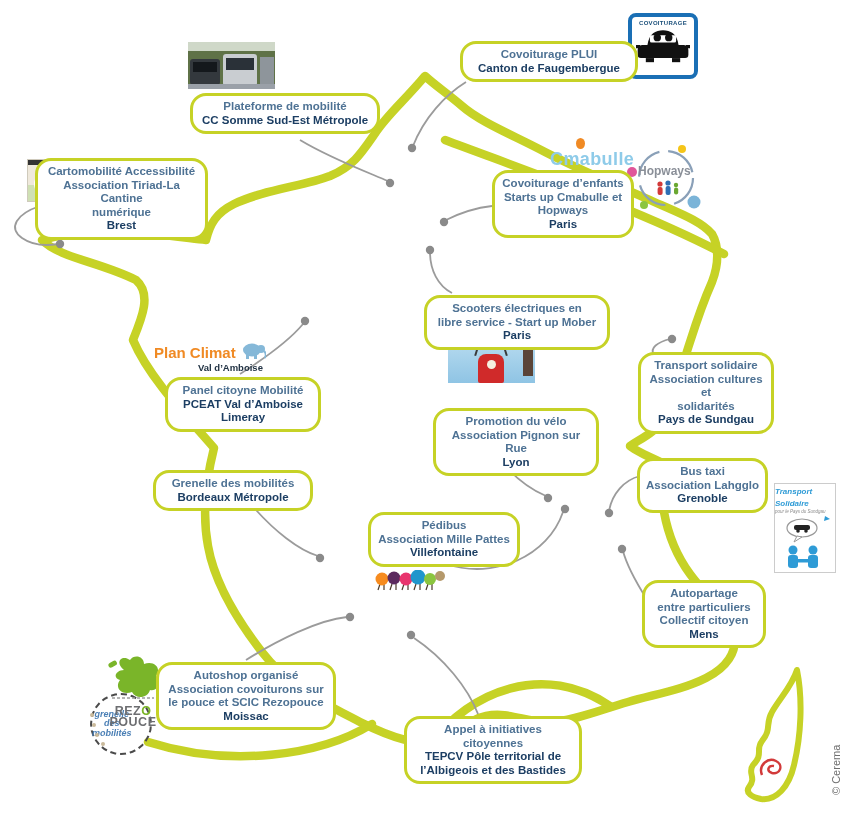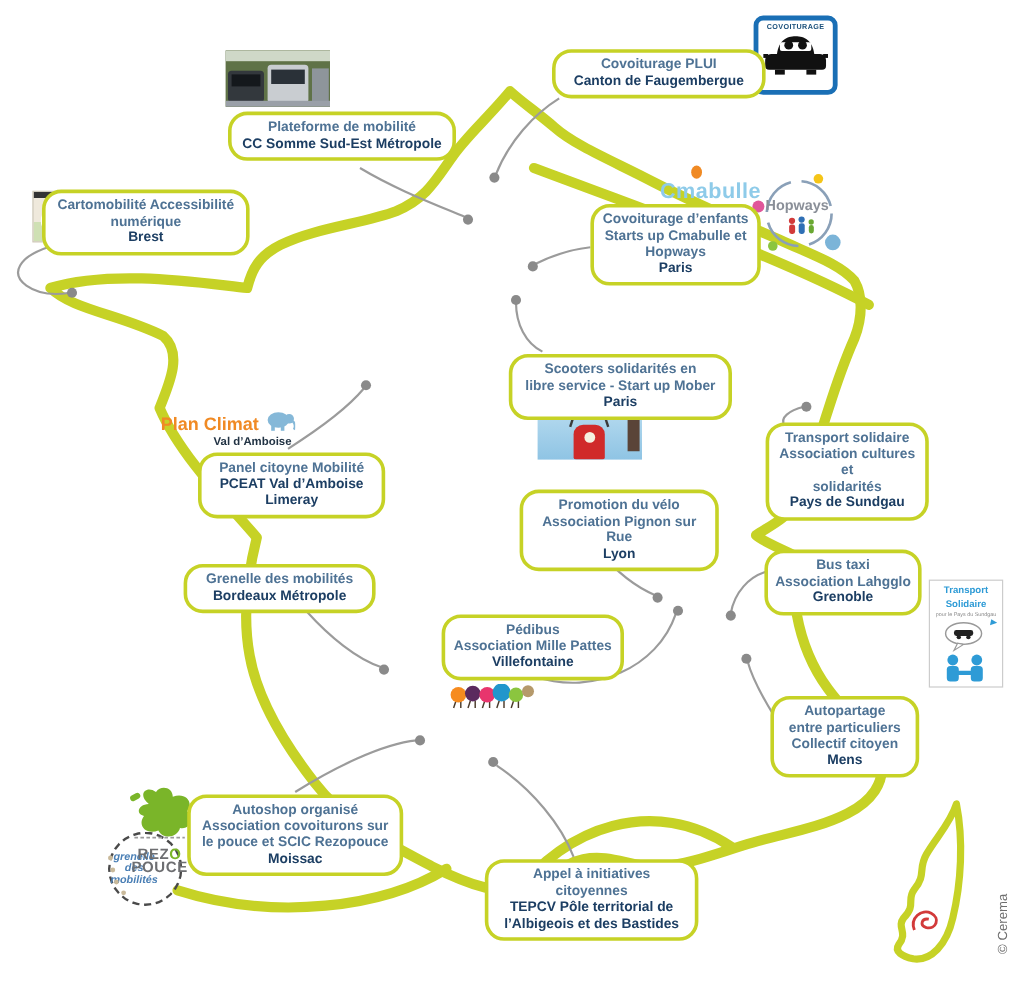--- a/index.html
+++ b/index.html
@@ -46,24 +46,24 @@
   .map-brest .badge{position:absolute;left:6px;top:12px;width:20px;height:20px;background:#2b78c0;border-radius:50%;border:2px solid #fff;}
   .map-brest .badge i{position:absolute;left:4px;top:5px;width:10px;height:7px;border:2px solid #fff;border-bottom:none;border-radius:8px 8px 0 0;}
   .map-brest .plus{position:absolute;right:4px;top:6px;width:14px;height:14px;background:#4a90d0;border-radius:50%;color:#fff;
                    font-size:11px;line-height:13px;text-align:center;font-weight:700;}
   
   .cmabulle{width:80px;text-align:center;}
   .cmabulle .dot{display:block;margin:0 auto 0 26px;width:9px;height:11px;background:#f08a24;border-radius:50%;}
   .cmabulle .t{font-size:18px;font-weight:700;color:#8ecbe9;letter-spacing:.4px;}
   .hopways{width:84px;height:72px;}
   .hopways .t{position:absolute;left:14px;top:22px;font-size:12px;font-weight:700;color:#8a8f98;}
-  .planclimat{width:115px;}
+  .planclimat{width:115px;margin-left:20px;}
   .planclimat .t1{font-size:15px;font-weight:800;color:#f08a24;}
   .planclimat .t2{display:block;margin-left:44px;font-size:9.5px;font-weight:700;color:#234;}
-  .ts-poster{width:60px;height:88px;background:#fff;border:1px solid #ccc;text-align:center;position:relative;}
+  .ts-poster{width:60px;height:88px;background:#fff;border:1px solid #ccc;position:relative;font-style:italic;}
   .ts-poster .t1{display:block;font-size:8px;font-weight:800;color:#2e9bd6;line-height:9px;margin-top:3px;}
   .ts-poster .sub{display:block;font-size:4.5px;color:#8a8a8a;margin-top:1px;}
   .pignon{width:80px;height:54px;position:relative;}
   .pignon .t{position:absolute;left:2px;top:36px;font-size:10.5px;font-weight:700;color:#cc2626;letter-spacing:.3px;}
   .pignon .tt{position:absolute;left:8px;top:49px;width:62px;height:2px;background:#cc2626;opacity:.55;}
   .grenelle-logo{width:58px;height:58px;border:2px dashed #4a4a4a;border-radius:50%;position:relative;
                  display:flex;align-items:center;text-align:center;}
   .grenelle-logo .in{font-style:italic;font-size:9px;line-height:9.5px;color:#4a7fb5;font-weight:700;}
   .grenelle-logo .bd{position:absolute;width:4px;height:4px;background:#c9b99a;border-radius:50%;}
   .bustaxi{width:78px;height:44px;position:relative;}
@@ -295,33 +295,34 @@
     <div class="ln city">Canton de Faugembergue</div>
   </div>
 
   <div class="callout" style="left:190px;top:93px;width:174px;">
     <div class="ln">Plateforme de mobilité</div>
     <div class="ln city">CC Somme Sud-Est Métropole</div>
   </div>
 
   <div class="callout" style="left:35px;top:158px;width:157px;">
     <div class="ln">Cartomobilité Accessibilité</div>
+    <div class="ln">Association Tiriad-La Cantine</div>
     <div class="ln">numérique</div>
     <div class="ln city">Brest</div>
   </div>
 
   <div class="callout" style="left:492px;top:170px;width:126px;">
     <div class="ln">Covoiturage d’enfants</div>
     <div class="ln">Starts up Cmabulle et</div>
     <div class="ln">Hopways</div>
     <div class="ln city">Paris</div>
   </div>
 
   <div class="callout" style="left:424px;top:295px;width:170px;">
-    <div class="ln">Scooters solidarités en</div>
+    <div class="ln">Scooters électriques en</div>
     <div class="ln">libre service - Start up Mober</div>
     <div class="ln city">Paris</div>
   </div>
 
   <div class="callout" style="left:165px;top:377px;width:140px;">
     <div class="ln">Panel citoyne Mobilité</div>
     <div class="ln city">PCEAT Val d’Amboise</div>
     <div class="ln city">Limeray</div>
   </div>
 

